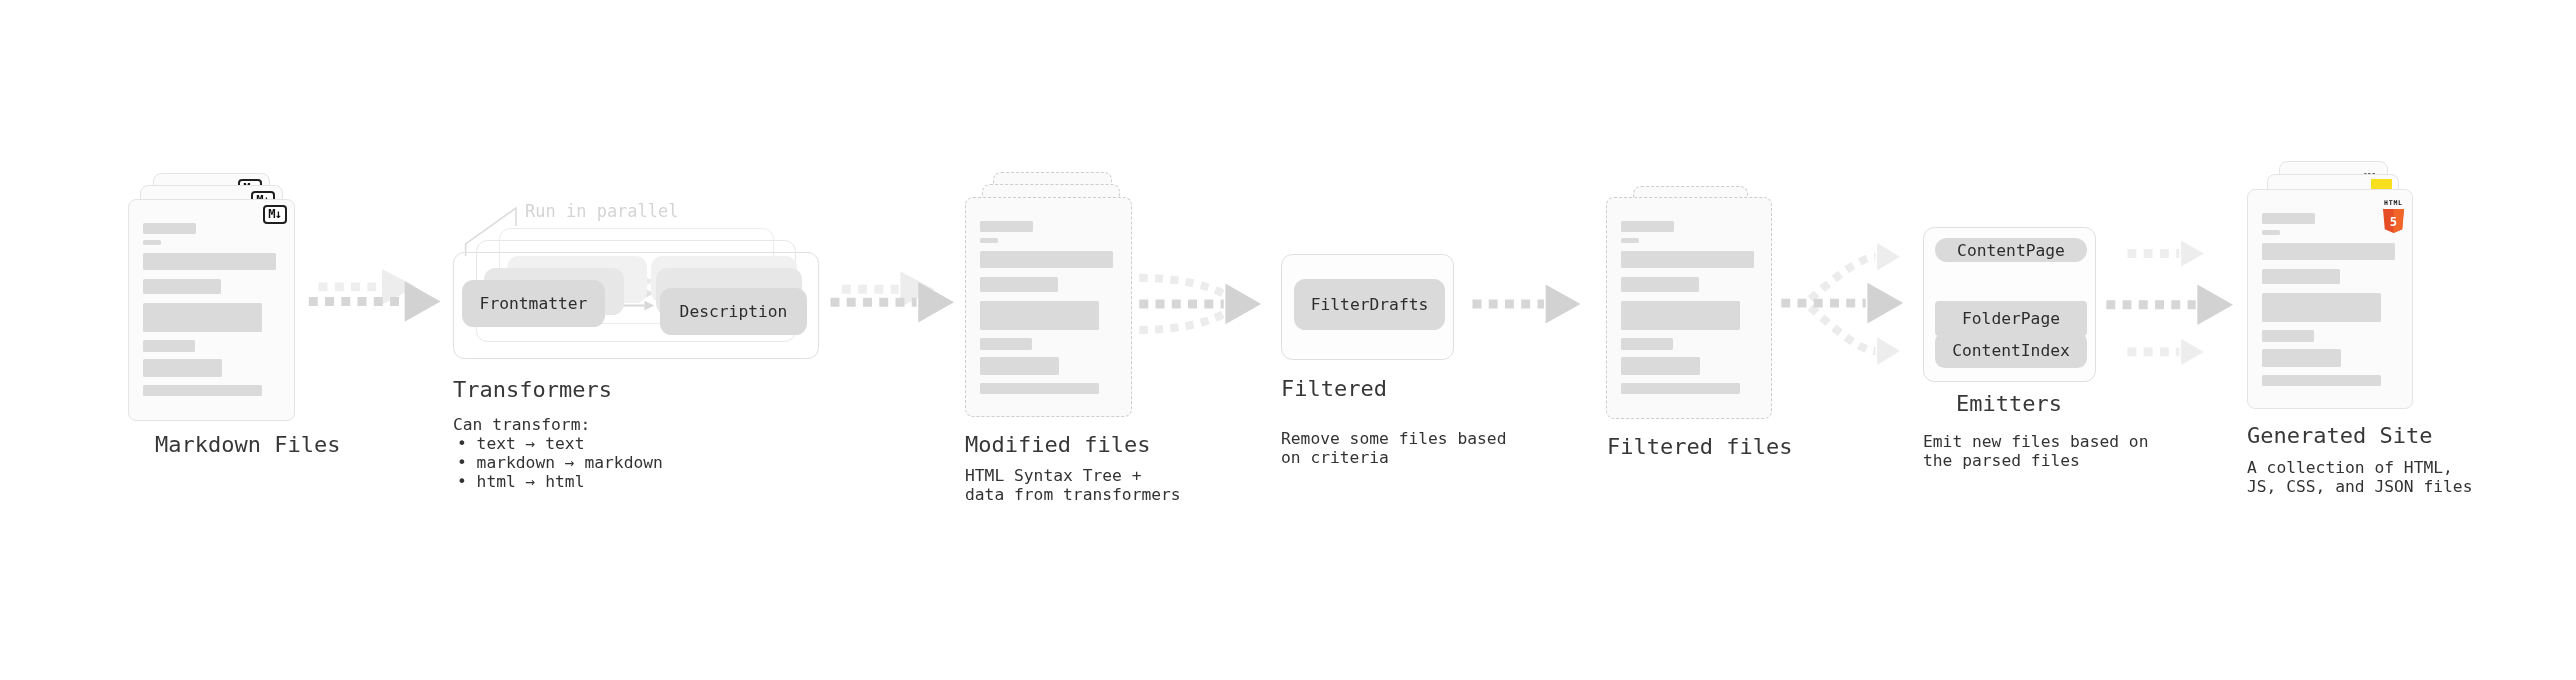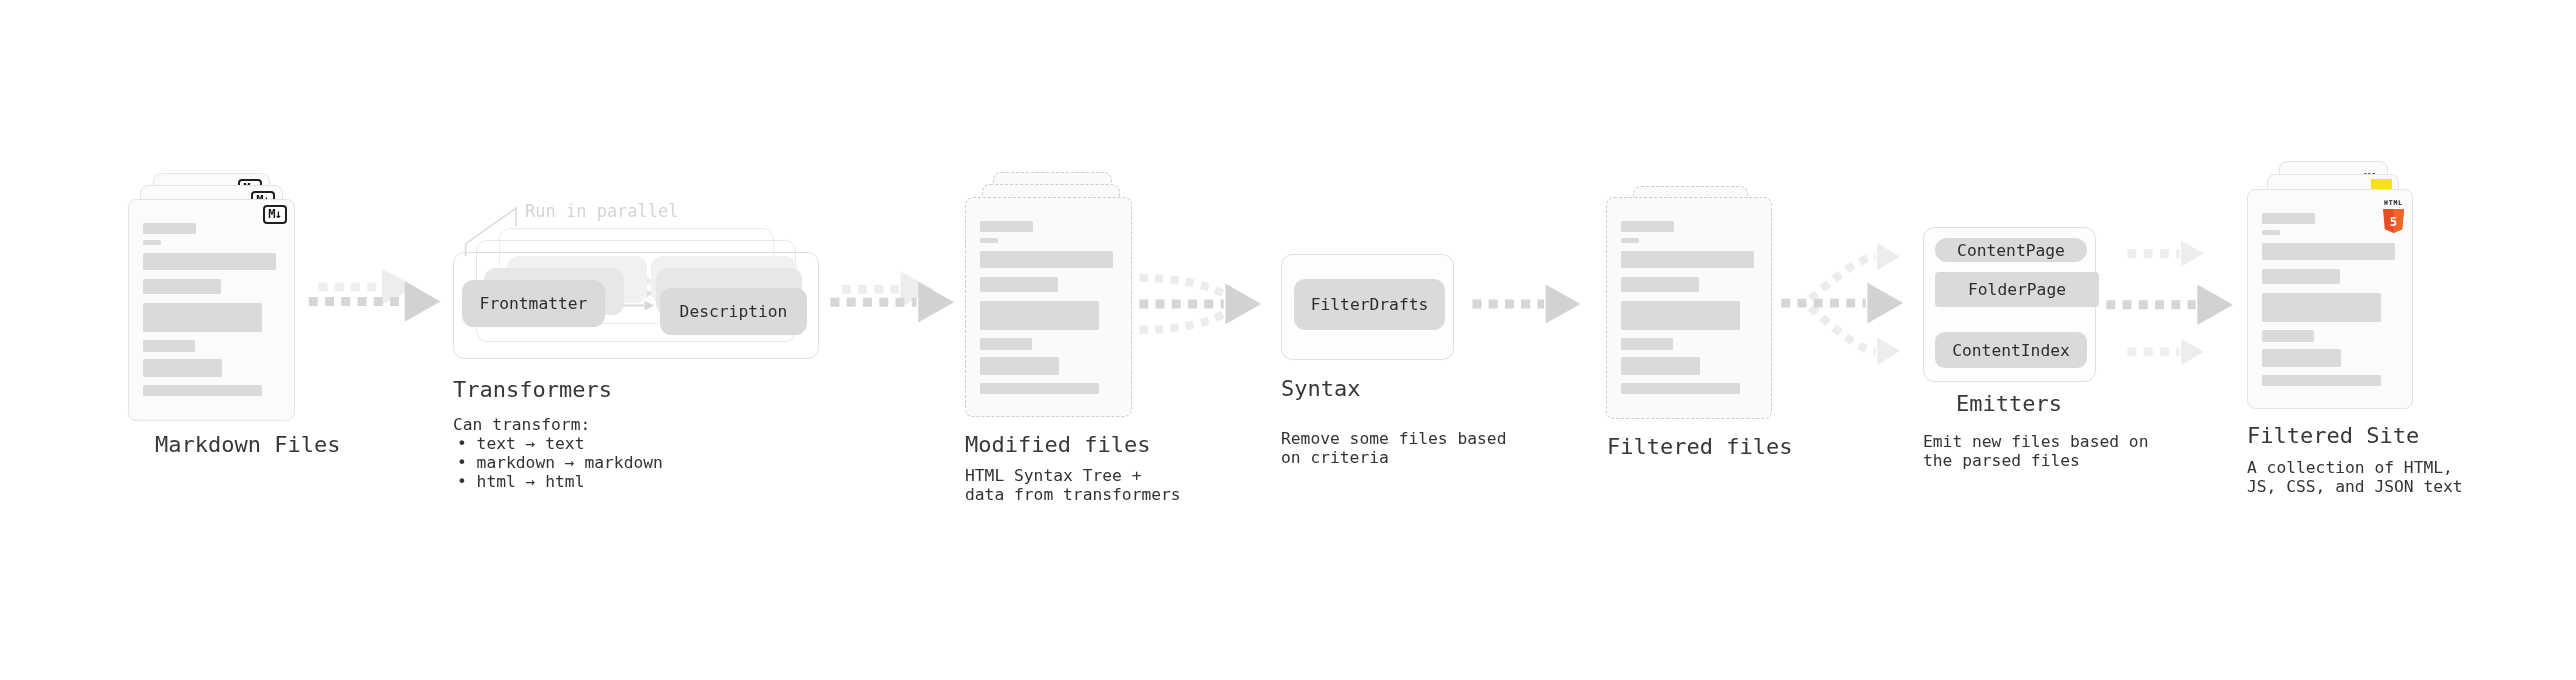--- a/index.html
+++ b/index.html
@@ -160,21 +160,21 @@
       <div class="bar" style="width:119px;height:11.4px"></div>
     </div>
     <div class="node-label" style="left:965px;top:432px;">Modified files</div>
     <div class="node-desc" style="left:965px;top:466px;">HTML Syntax Tree +
 data from transformers</div>
   </div>
 
   <div>
     <div class="stack-box" style="left:1281px;top:254px;width:173px;height:106px;border:1.6px solid #dfdfdf;background:#fdfdfd;"></div>
     <div class="pill" style="left:1294px;top:279px;width:151px;height:51px;">FilterDrafts</div>
-    <div class="node-label" style="left:1281px;top:376px;">Syntax</div>
+    <div class="node-label" style="left:1281px;top:376px;">Filtered</div>
     <div class="node-desc" style="left:1281px;top:429px;">Remove some files based
 on criteria</div>
   </div>
 
   <div>
     <div class="file-card dashed" style="left:1633px;top:186px;width:115px;height:65px;"></div>
     <div class="file-card dashed front" style="left:1606px;top:197px;width:166px;height:222px;">
       <div class="bar" style="width:53px;height:10.6px;margin-bottom:6.5px"></div>
       <div class="bar" style="width:18px;height:4.9px;margin-bottom:8.1px"></div>
       <div class="bar" style="width:133px;height:17px;margin-bottom:9px"></div>
@@ -183,21 +183,21 @@
       <div class="bar" style="width:52px;height:12.2px;margin-bottom:7.3px"></div>
       <div class="bar" style="width:79px;height:18px;margin-bottom:7.3px"></div>
       <div class="bar" style="width:119px;height:11.4px"></div>
     </div>
     <div class="node-label" style="left:1607px;top:434px;text-align:right;">Filtered files</div>
   </div>
 
   <div>
     <div class="stack-box" style="left:1923px;top:227px;width:173px;height:155px;border:1.6px solid #dfdfdf;background:#fdfdfd;"></div>
     <div class="pill" style="left:1935px;top:238px;width:152px;height:24px;border-radius:14px;">ContentPage</div>
-    <div class="pill" style="left:1935px;top:272px;width:164px;height:35px;border-radius:4px;">FolderPage</div>
+    <div class="pill" style="left:1935px;top:301px;width:152px;height:35px;border-radius:4px;">FolderPage</div>
     <div class="pill" style="left:1935px;top:332px;width:152px;height:36px;border-radius:9.8px;">ContentIndex</div>
     <div class="node-label" style="left:1923px;top:391px;margin-left:33px;">Emitters</div>
     <div class="node-desc" style="left:1923px;top:432px;">Emit new files based on
 the parsed files</div>
   </div>
 
   <div>
     <div class="file-card" style="left:2279px;top:161px;width:109px;height:81px;">
       <span class="css-icon">
         <span class="css-txt">CSS</span>
@@ -218,19 +218,19 @@
       </span>
       <div class="bar" style="width:53px;height:10.6px;margin-bottom:6.5px"></div>
       <div class="bar" style="width:18px;height:4.9px;margin-bottom:8.1px"></div>
       <div class="bar" style="width:133px;height:17px;margin-bottom:9px"></div>
       <div class="bar" style="width:78px;height:15.4px;margin-bottom:9px"></div>
       <div class="bar" style="width:119px;height:28.4px;margin-bottom:8.1px"></div>
       <div class="bar" style="width:52px;height:12.2px;margin-bottom:7.3px"></div>
       <div class="bar" style="width:79px;height:18px;margin-bottom:7.3px"></div>
       <div class="bar" style="width:119px;height:11.4px"></div>
     </div>
-    <div class="node-label" style="left:2247px;top:423px;">Filtered Site</div>
+    <div class="node-label" style="left:2247px;top:423px;">Generated Site</div>
     <div class="node-desc" style="left:2247px;top:458px;">A collection of HTML,
-JS, CSS, and JSON text</div>
+JS, CSS, and JSON files</div>
   </div>
 
 </div>
 
 
 </body></html>

